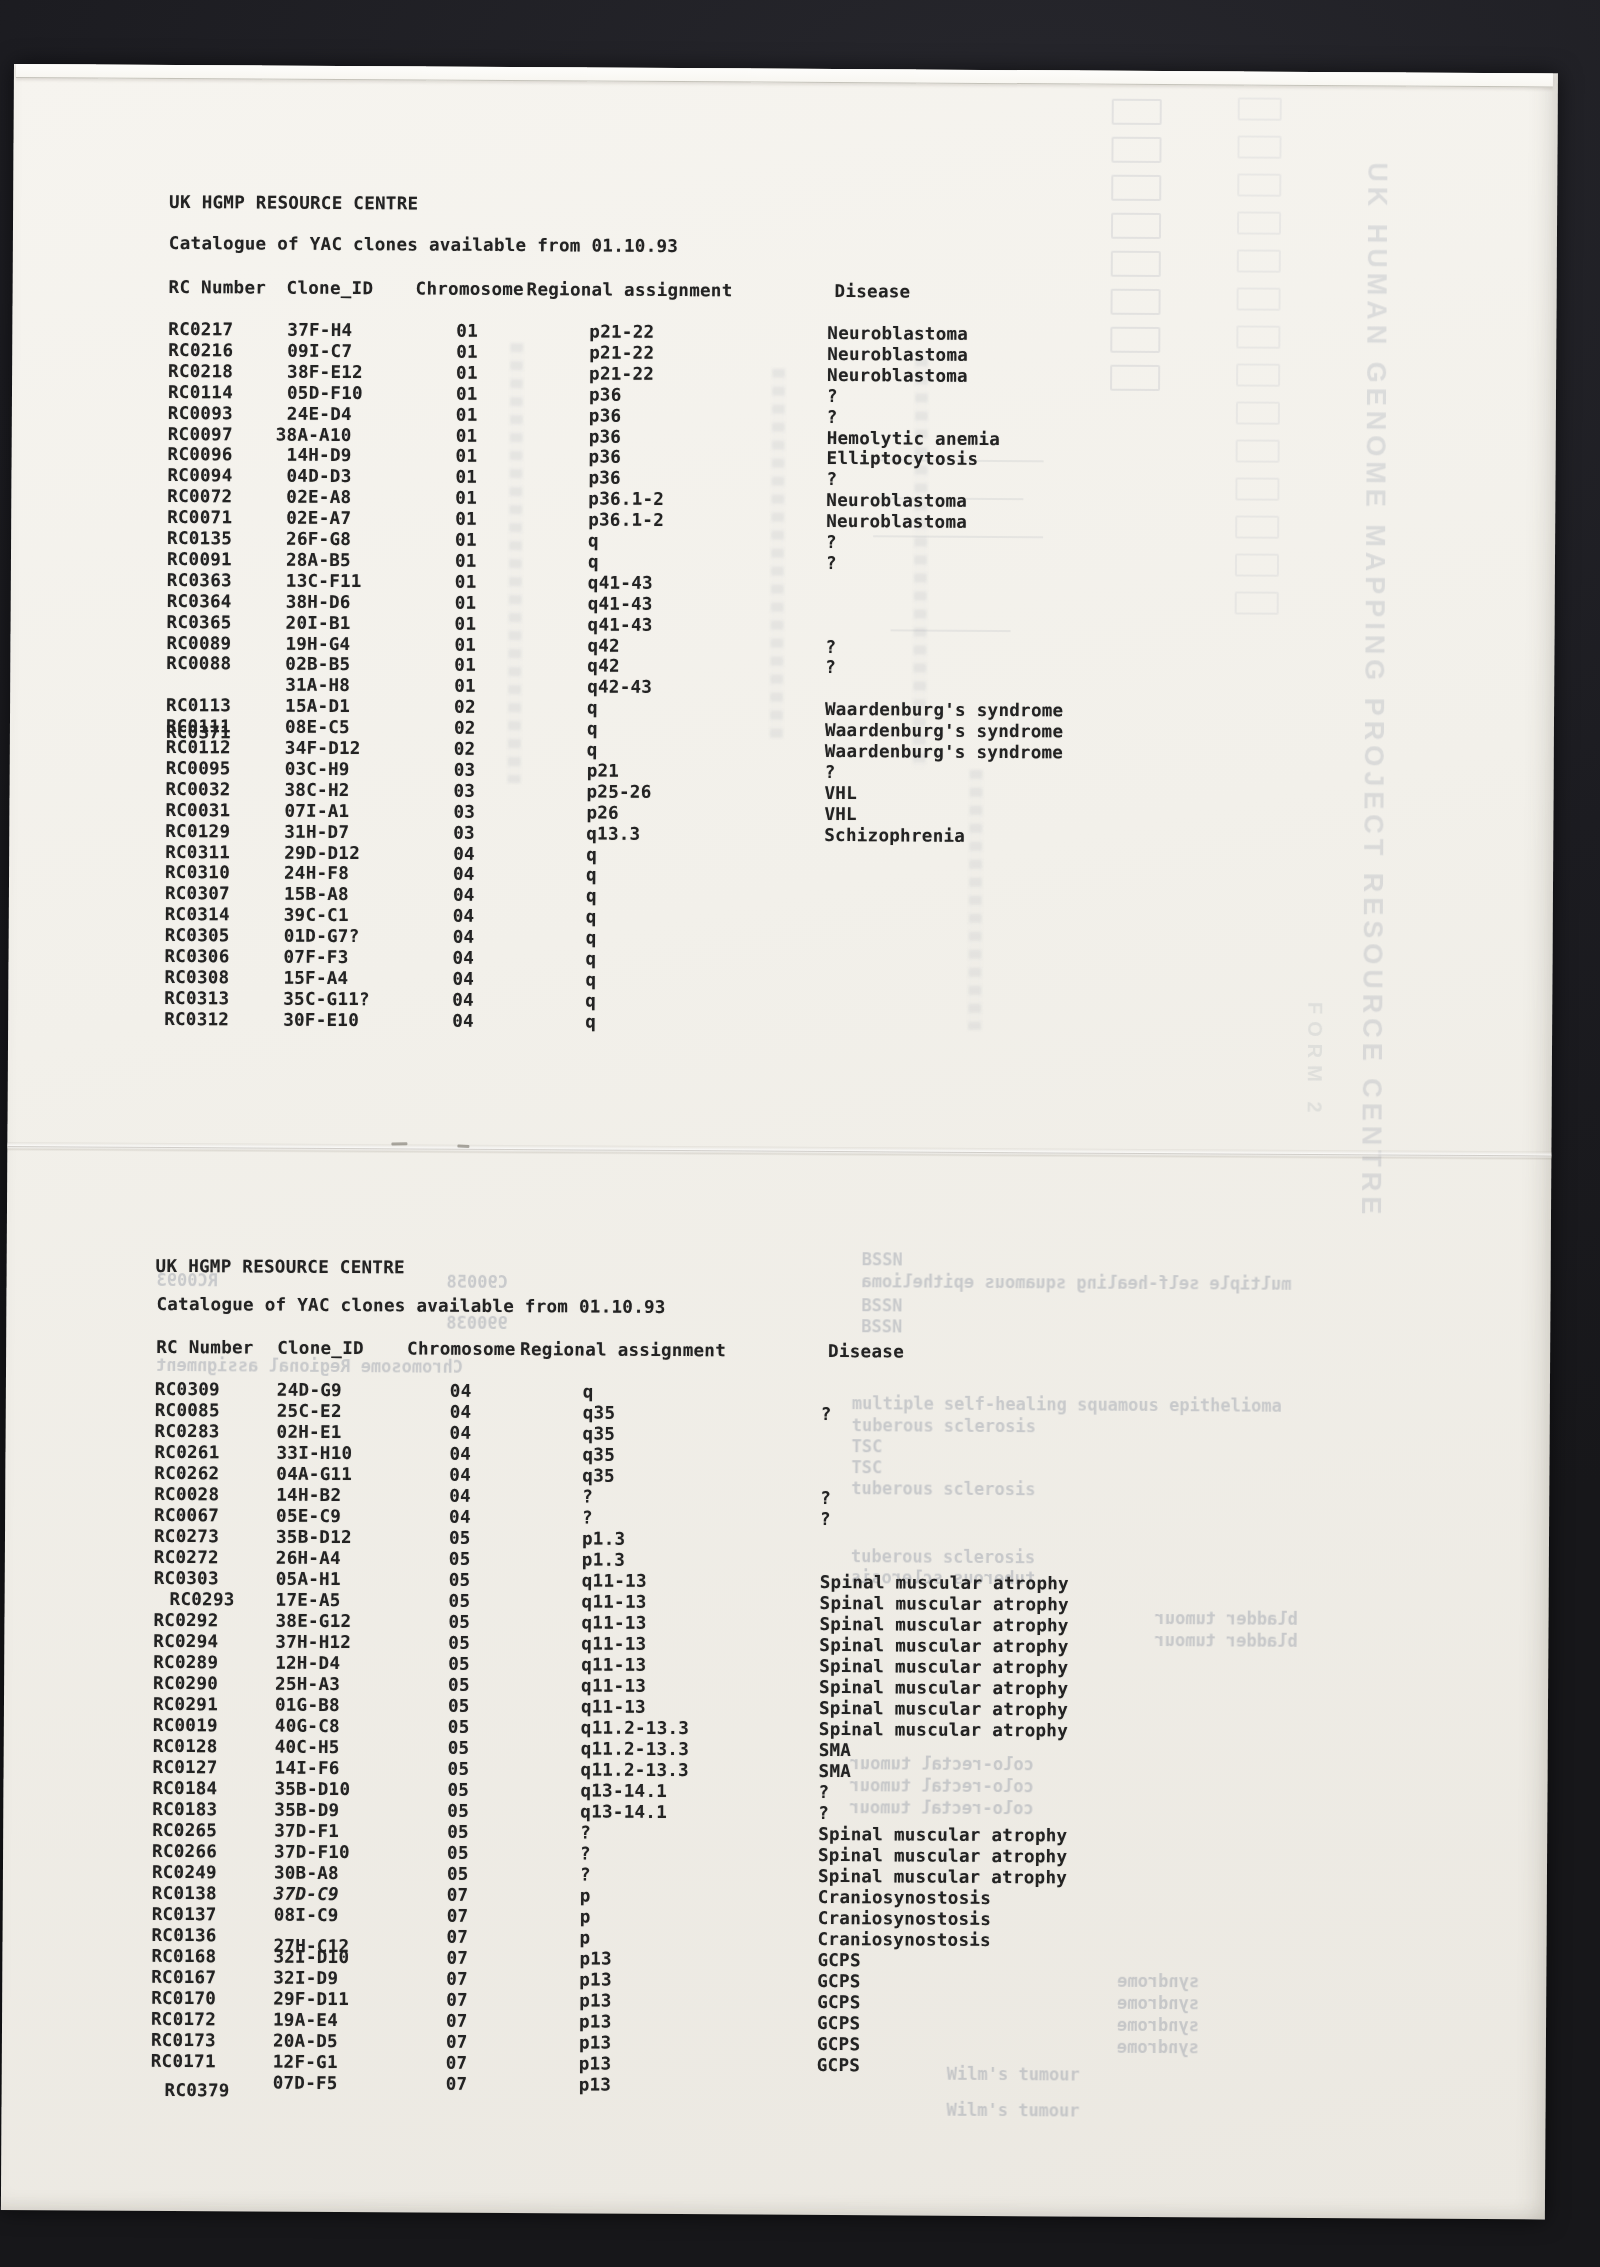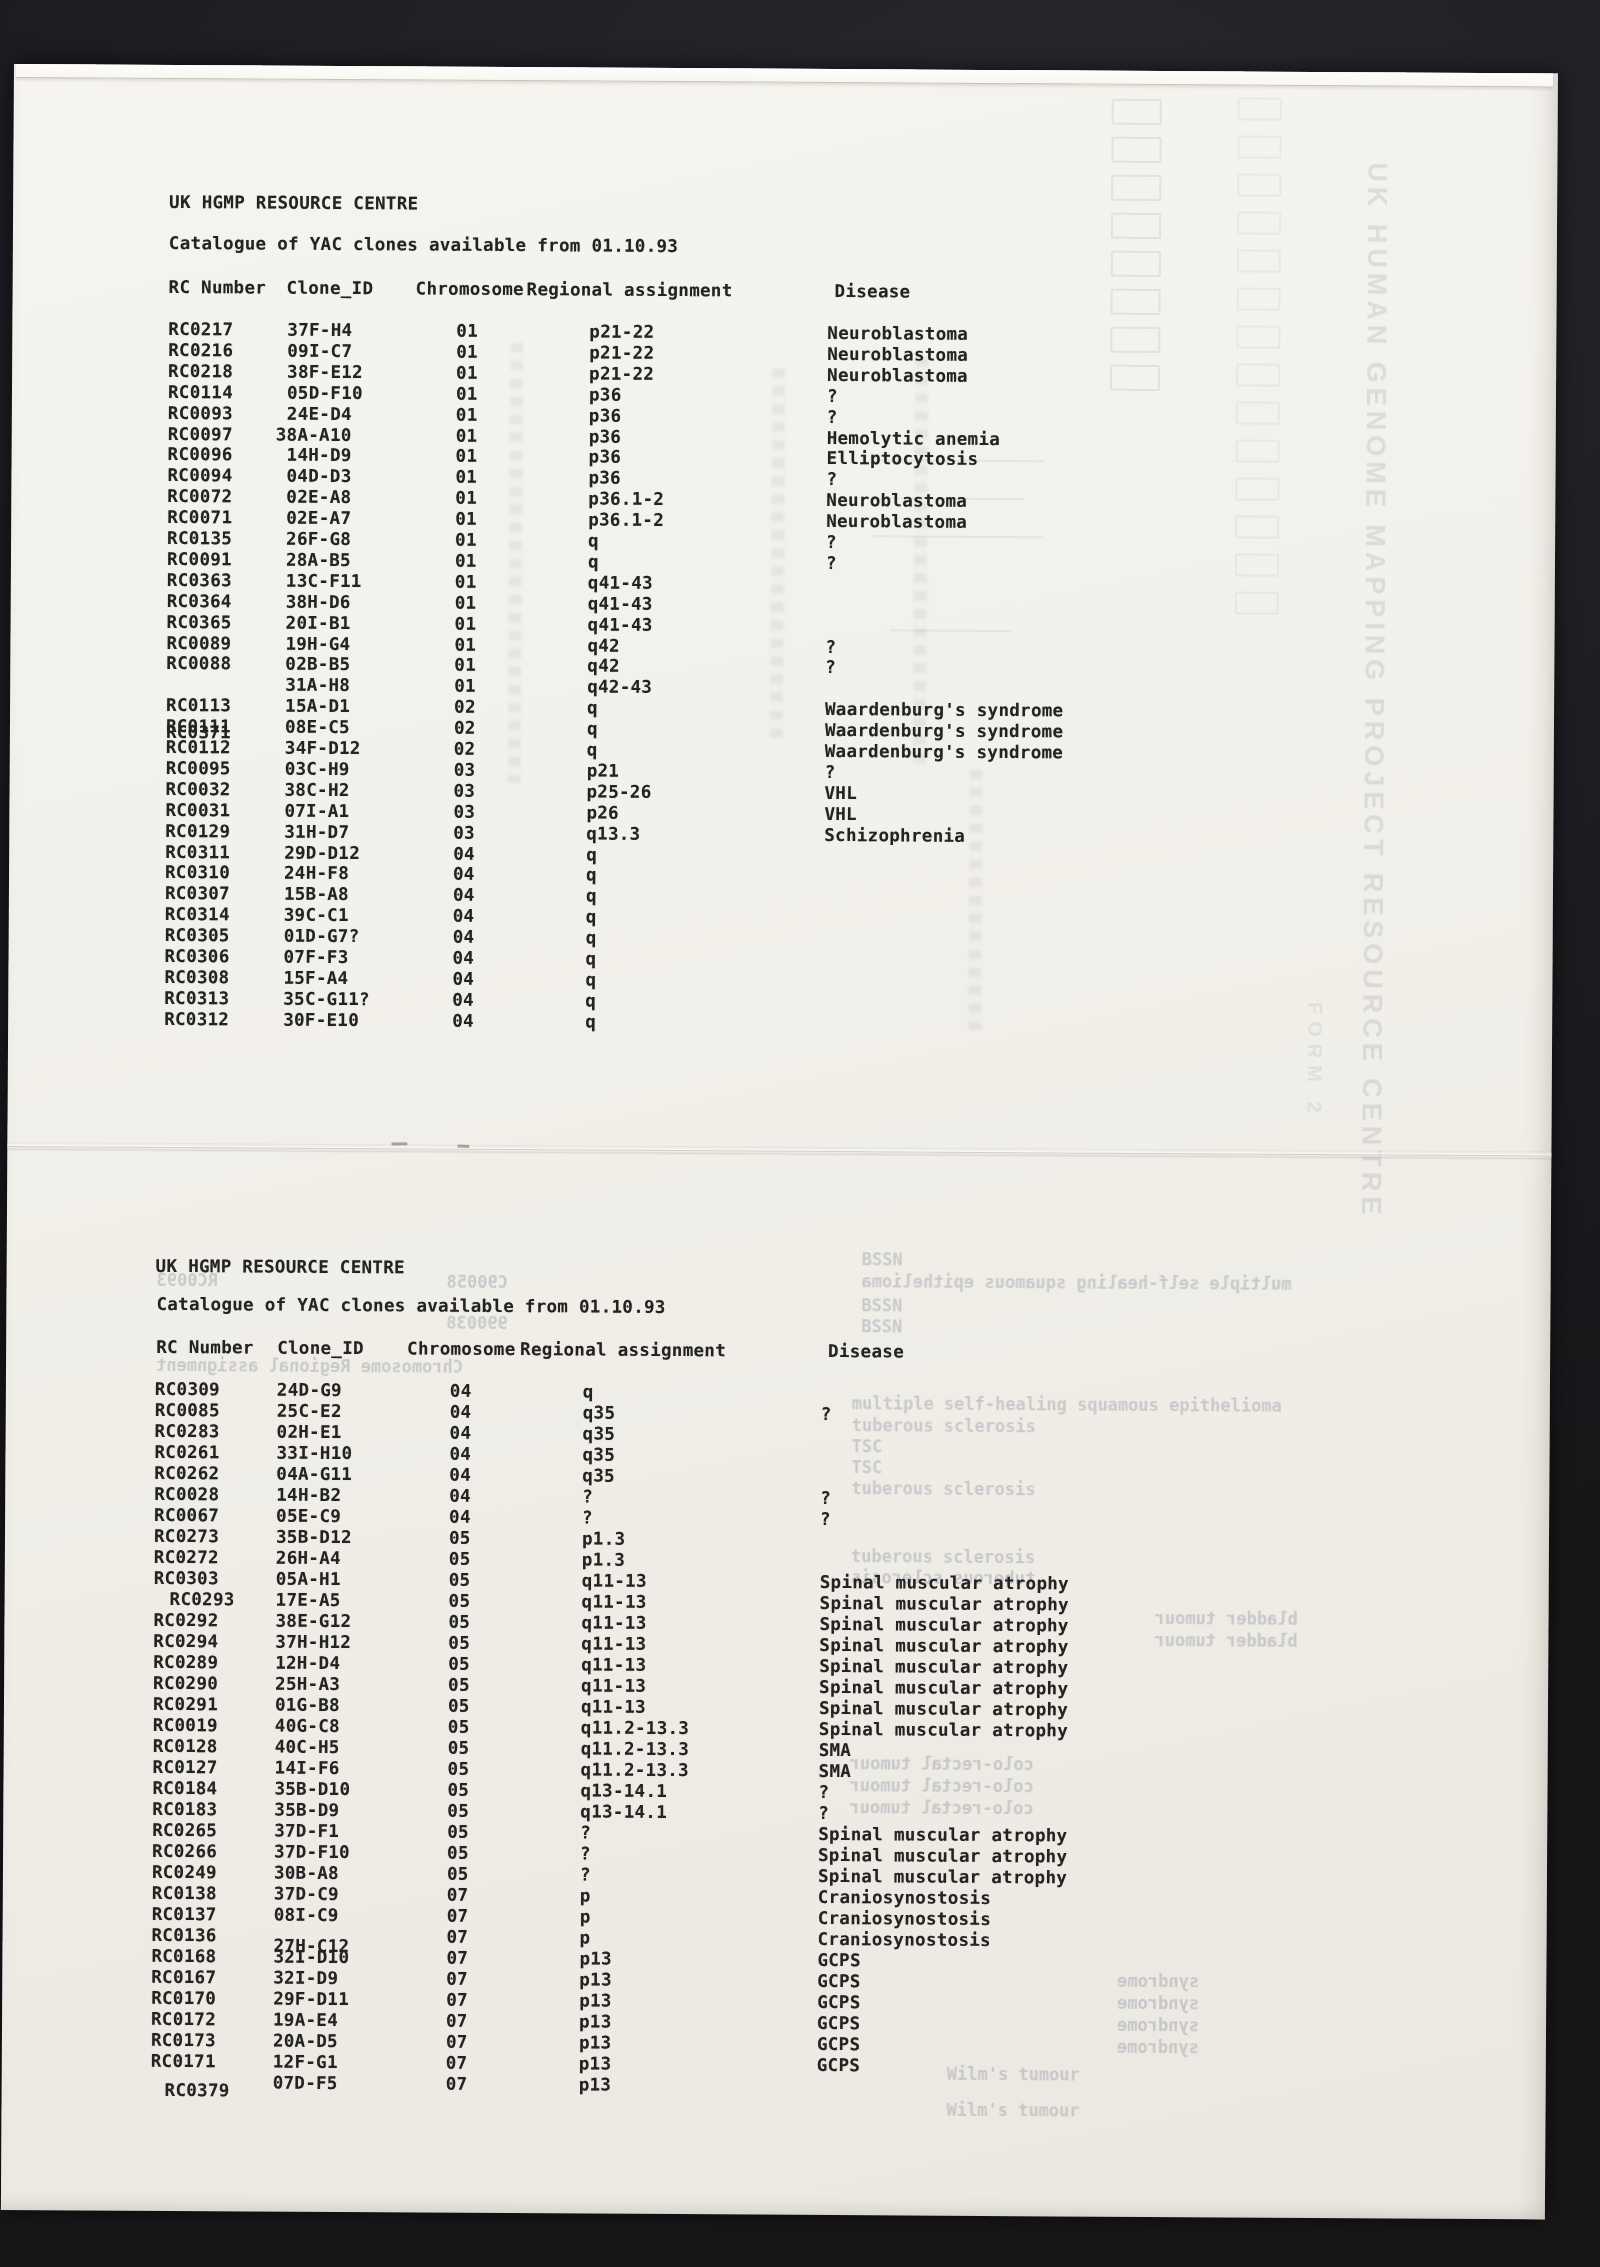--- a/index.html
+++ b/index.html
@@ -559,21 +559,21 @@
           </div>
           <div class="row" style="top: 1797px;">
             <div class="cell mono" style="left: 149px; top: 0px; position: absolute;">RC0249</div>
             <div class="cell mono" style="left: 271px; top: 0px; position: absolute;">30B-A8</div>
             <div class="cell mono" style="left: 444px; top: 0px; position: absolute;">05</div>
             <div class="cell mono" style="left: 577px; top: 0px; position: absolute;">?</div>
             <div class="cell mono" style="left: 815px; top: 0px; position: absolute;">Spinal muscular atrophy</div>
           </div>
           <div class="row" style="top: 1818px;">
             <div class="cell mono" style="left: 149px; top: 0px; position: absolute;">RC0138</div>
-            <div class="cell mono" style="left: 271px; top: 0px; position: absolute;">37D-C9</div>
+            <div class="cell mono" style="left: 271px; top: 0px; position: absolute; font-style: italic;">37D-C9</div>
             <div class="cell mono" style="left: 444px; top: 0px; position: absolute;">07</div>
             <div class="cell mono" style="left: 577px; top: 0px; position: absolute;">p</div>
             <div class="cell mono" style="left: 815px; top: 0px; position: absolute;">Craniosynostosis</div>
           </div>
           <div class="row" style="top: 1839px;">
             <div class="cell mono" style="left: 149px; top: 0px; position: absolute;">RC0137</div>
             <div class="cell mono" style="left: 271px; top: 0px; position: absolute;">08I-C9</div>
             <div class="cell mono" style="left: 444px; top: 0px; position: absolute;">07</div>
             <div class="cell mono" style="left: 577px; top: 0px; position: absolute;">p</div>
             <div class="cell mono" style="left: 815px; top: 0px; position: absolute;">Craniosynostosis</div>

